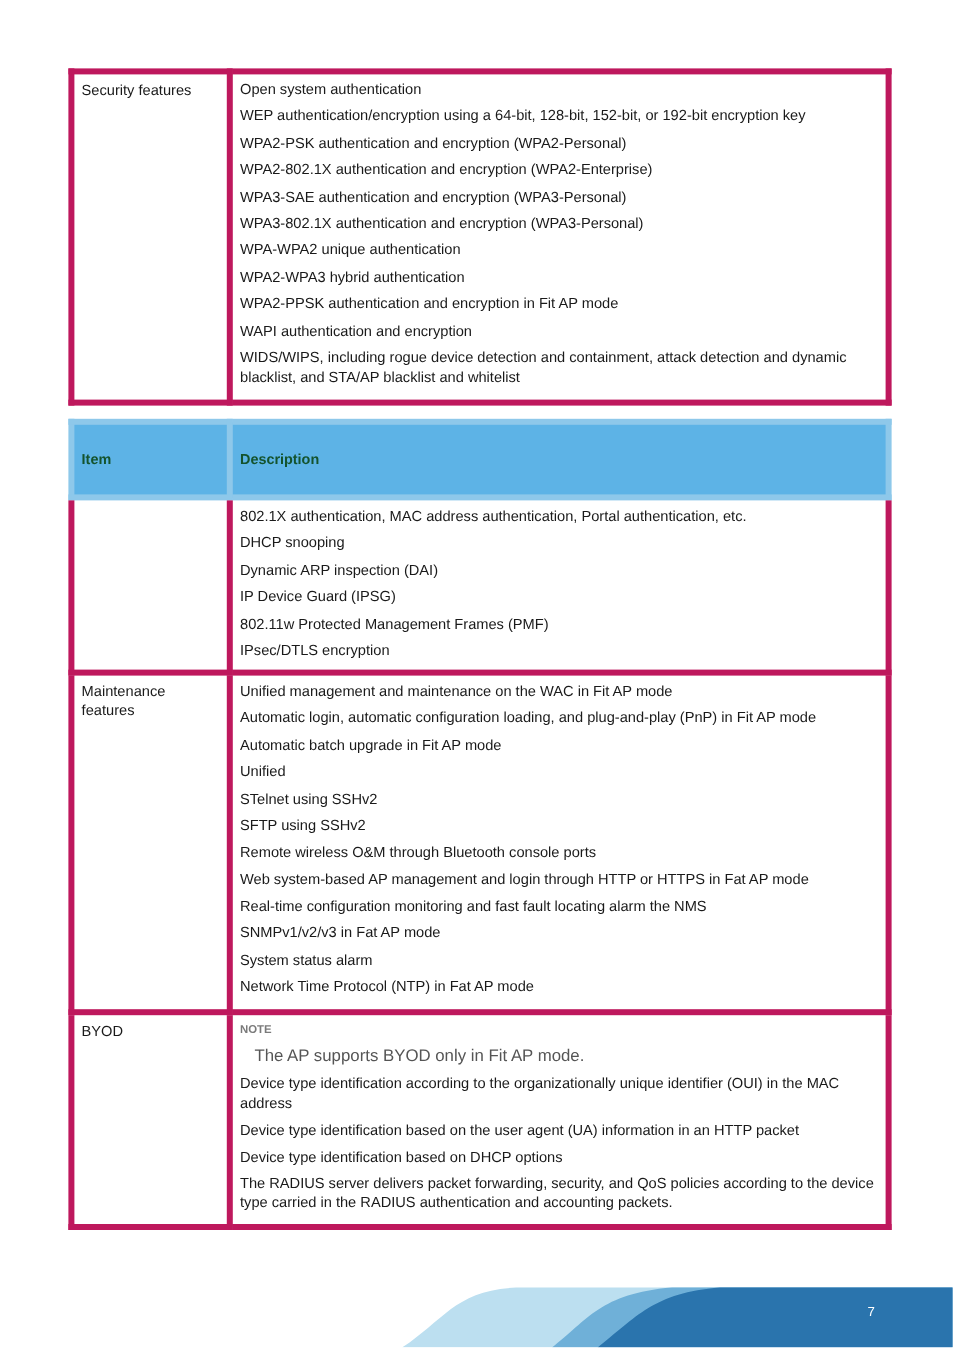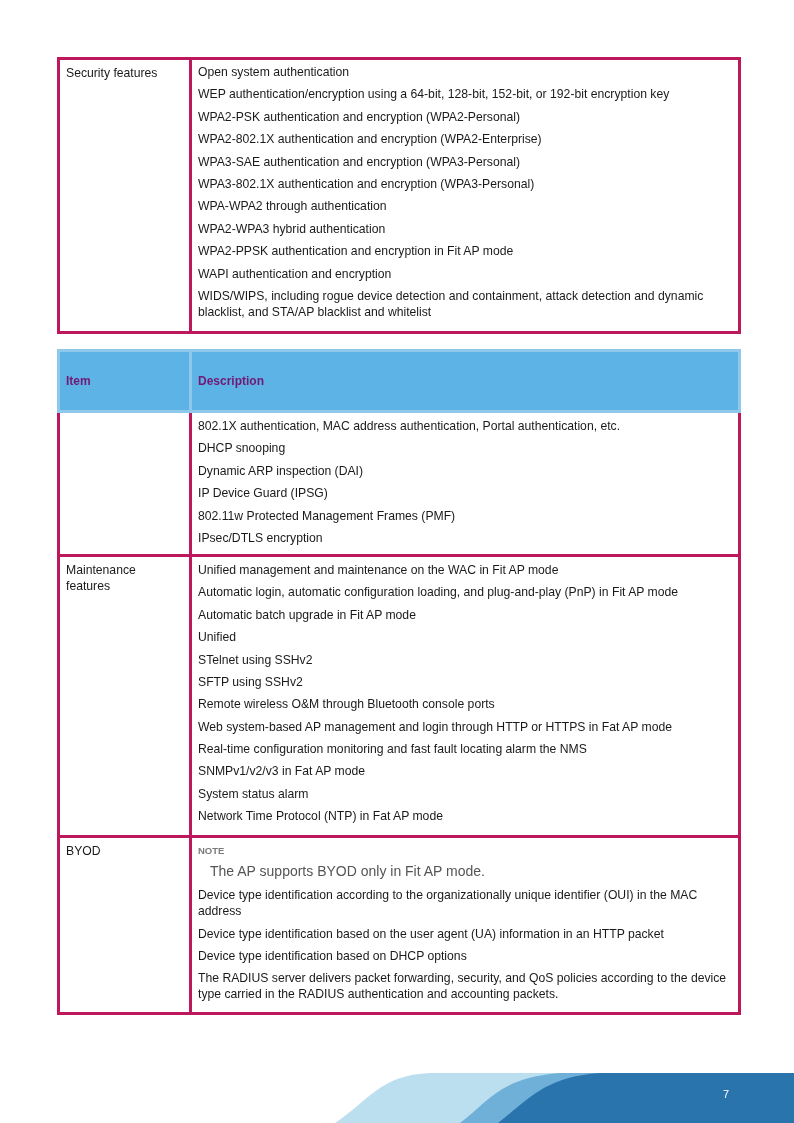--- a/index.html
+++ b/index.html
@@ -1,35 +1,35 @@
 <!DOCTYPE html>
 <html><head>
 <meta charset="utf-8">
 <style>
   * { box-sizing: border-box; margin: 0; padding: 0; }
   html, body { width: 794px; height: 1123px; background: #ffffff; overflow: hidden; }
   body { position: relative; font-family: "Liberation Sans", "DejaVu Sans", sans-serif; color: #1a1a1a; }
   .page { position: absolute; left: 0; top: 0; width: 794px; height: 1123px; }
 
   table.spec { position: absolute; left: 57px; width: 681px; border-collapse: collapse; table-layout: fixed; font-size: 12.2px; line-height: 16px; }
-  table.spec td, table.spec th { border: 3px solid #be185d; vertical-align: top; text-align: left; font-weight: normal; }
+  table.spec td, table.spec th { border: 5px solid #be185d; vertical-align: top; text-align: left; font-weight: normal; }
   table.spec col.c1 { width: 132px; }
   table.spec col.c2 { width: 549px; }
   td.item { padding: 5px 6px 0 6px; }
   td.desc { padding: 4px 6px 6px 6px; }
   td.desc .line { display: block; margin-bottom: 6.4px; }
   td.desc .line:last-child { margin-bottom: 0; }
 
   #t1 { top: 57px; }
   #t1 td.desc { padding-bottom: 11px; }
 
   .caption { position: absolute; left: 62px; top: 334px; font-size: 10px; color: #1e7bbf; letter-spacing: 0.1px; white-space: pre; margin-top: 17px; }
 
   #t2 { top: 349px; }
-  #t2 th { background: #5db3e6; color: #701a75; font-weight: bold; height: 32px; padding: 21px 6px; font-size: 12px; border-color: #8ec8ea; }
+  #t2 th { background: #5db3e6; color: #14532d; font-weight: bold; height: 32px; padding: 21px 6px; font-size: 12px; border-color: #8ec8ea; }
   #t2 td.desc { padding-top: 5px; padding-bottom: 8px; }
   #t2 tr.row-maint td.desc { padding-bottom: 11px; }
   #t2 tr.row-byod td.desc { padding-bottom: 10px; }
 
   .note-title { display: block; font-size: 9.5px; font-weight: bold; color: #7a7a7a; margin-bottom: 4px; }
   .note-text { display: block; font-size: 14px; color: #555; padding-left: 12px; margin-bottom: 8px; }
 
   .footer { position: absolute; left: 0; top: 1050px; width: 794px; height: 73px; }
   .page-num { position: absolute; left: 723px; top: 1088px; color: #ffffff; font-size: 11px; }
 </style>
@@ -46,21 +46,21 @@
     <tbody>
       <tr>
         <td class="item">Security features</td>
         <td class="desc">
           <span class="line">Open system authentication</span>
           <span class="line">WEP authentication/encryption using a 64-bit, 128-bit, 152-bit, or 192-bit encryption key</span>
           <span class="line">WPA2-PSK authentication and encryption (WPA2-Personal)</span>
           <span class="line">WPA2-802.1X authentication and encryption (WPA2-Enterprise)</span>
           <span class="line">WPA3-SAE authentication and encryption (WPA3-Personal)</span>
           <span class="line">WPA3-802.1X authentication and encryption (WPA3-Personal)</span>
-          <span class="line">WPA-WPA2 through authentication</span>
+          <span class="line">WPA-WPA2 unique authentication</span>
           <span class="line">WPA2-WPA3 hybrid authentication</span>
           <span class="line">WPA2-PPSK authentication and encryption in Fit AP mode</span>
           <span class="line">WAPI authentication and encryption</span>
           <span class="line">WIDS/WIPS, including rogue device detection and containment, attack detection and dynamic blacklist, and STA/AP blacklist and whitelist</span>
         </td>
       </tr>
     </tbody>
   </table>
 
   <div class="caption">Huawei eKitEngine AP761  Access Point Datasheet</div>

